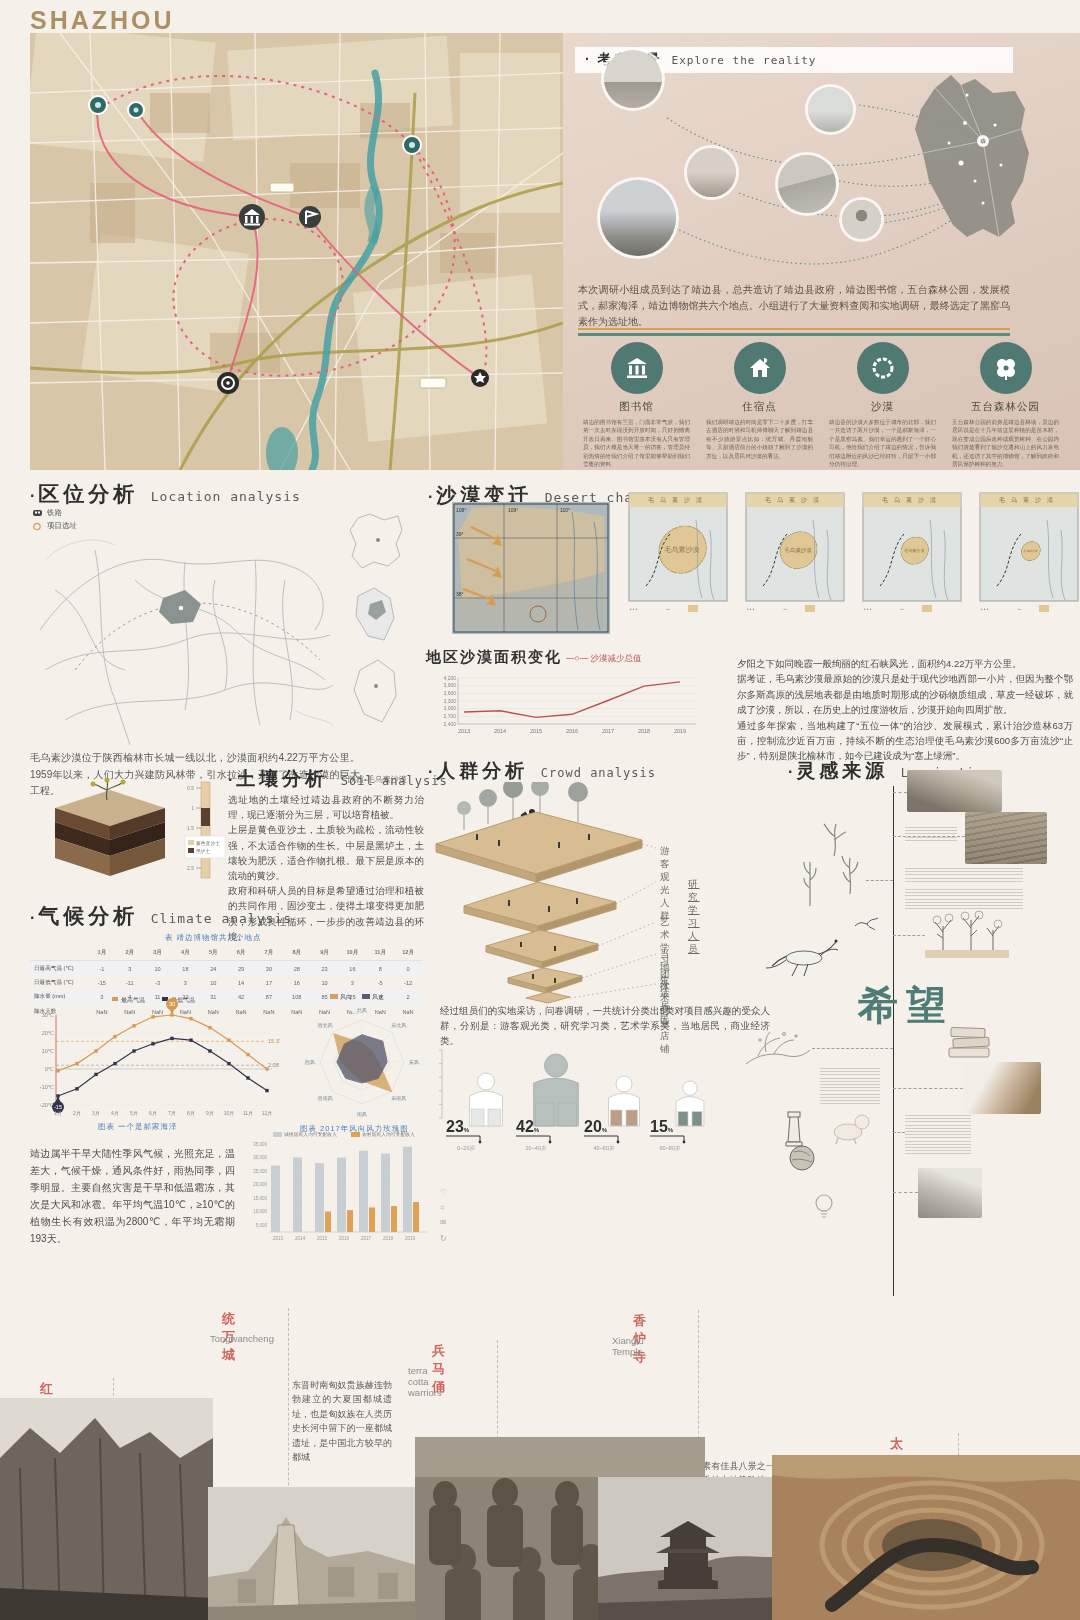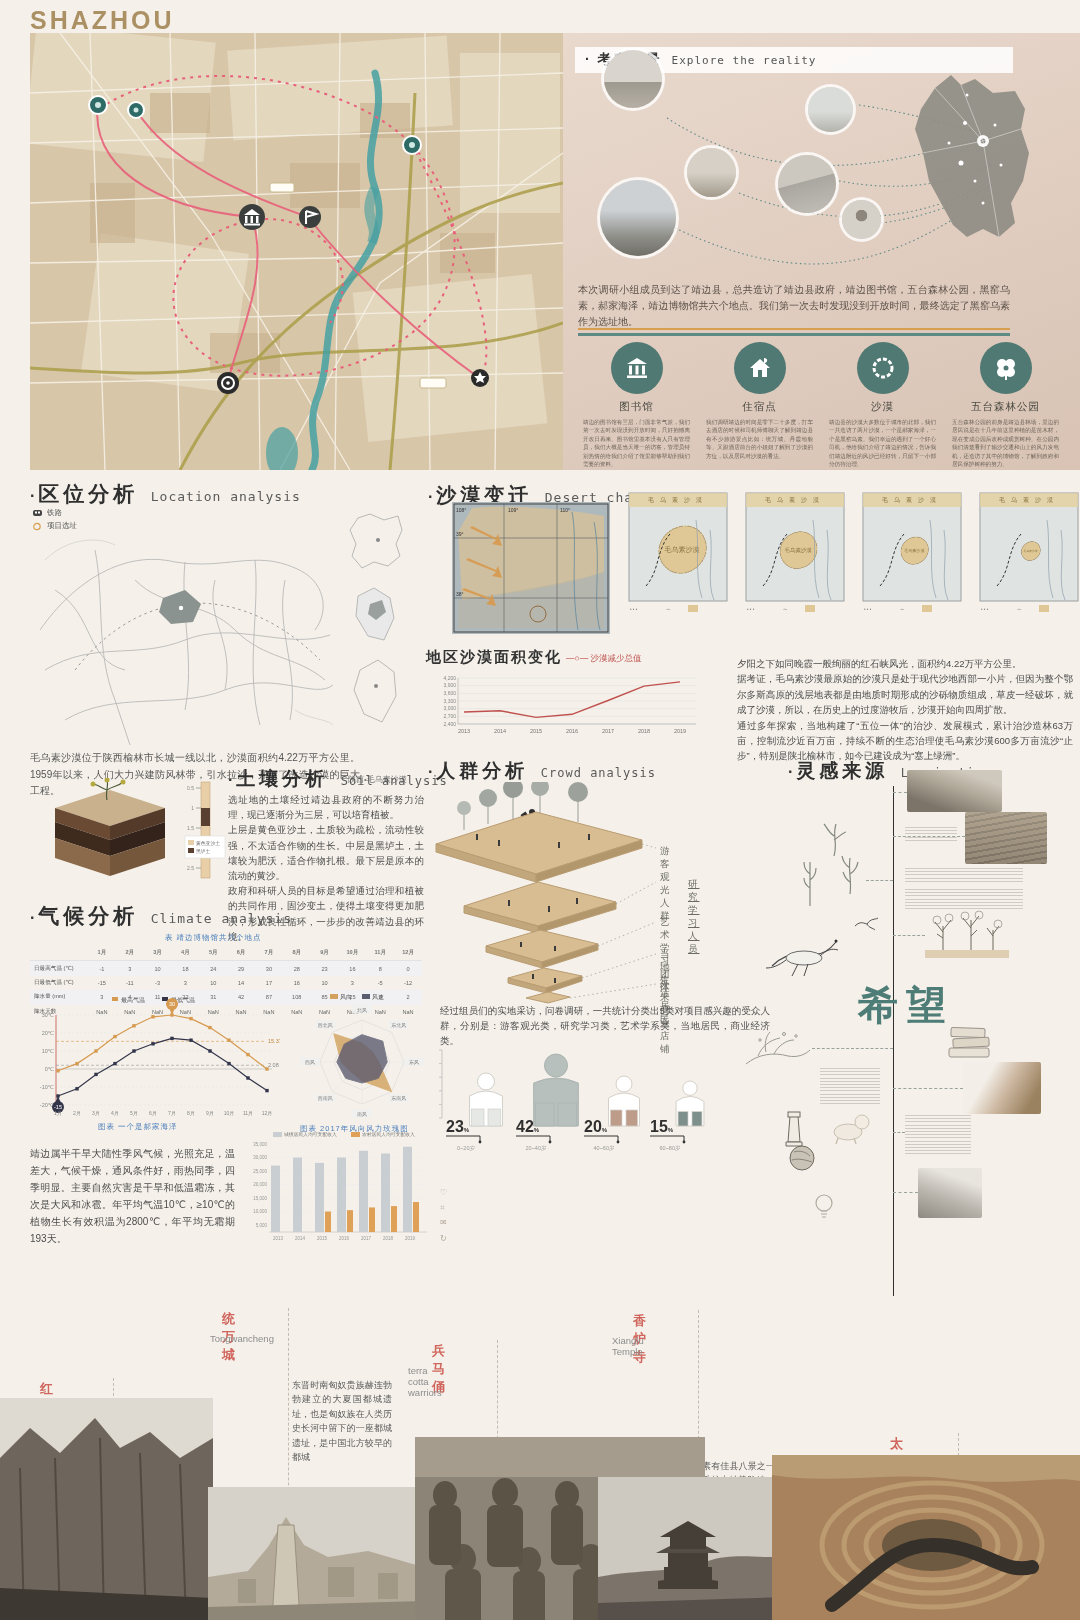--- a/index.html
+++ b/index.html
@@ -183,21 +183,21 @@
     <span class="en">Explore the reality</span>
   </div>
 
   <div class="abs photo-circle" style="left:604px;top:50px;width:58px;height:58px;background:linear-gradient(180deg,#d9d5ce 55%,#9f9a90 56%,#b5afa5);"></div>
   <div class="abs photo-circle" style="left:600px;top:180px;width:76px;height:76px;background:linear-gradient(180deg,#cdd1d4 40%,#8e8e88 75%,#6f6f68);"></div>
   <div class="abs photo-circle" style="left:687px;top:148px;width:49px;height:49px;background:linear-gradient(180deg,#d6d0c6 50%,#a29a8c);"></div>
   <div class="abs photo-circle" style="left:778px;top:155px;width:58px;height:58px;background:linear-gradient(165deg,#ccc8c0 45%,#aaa7a0 46%,#c2bfb8);"></div>
   <div class="abs photo-circle" style="left:808px;top:87px;width:45px;height:45px;background:linear-gradient(180deg,#dadcd9 55%,#b3b3ad);"></div>
   <div class="abs photo-circle" style="left:842px;top:200px;width:39px;height:39px;background:radial-gradient(circle at 50% 40%,#8d867c 18%,#d5d0c8 20%,#d5d0c8);"></div>
 
-  <p class="abs jt" id="explore-par" style="margin:0;">本次调研小组成员到达了靖边县，总共造访了靖边县政府，靖边图书馆，五台森林公园，黑窑乌素，郝家海泽，靖边博物馆共六个地点。我们第一次去时发现没到开放时间，最终选定了黑窑乌素作为选址地。</p>
+  <p class="abs jt" id="explore-par" style="margin:0;">本次调研小组成员到达了靖边县，总共造访了靖边县政府，靖边图书馆，五台森林公园，发展模式，郝家海泽，靖边博物馆共六个地点。小组进行了大量资料查阅和实地调研，最终选定了黑窑乌素作为选址地。</p>
   <div class="abs divider" style="left:578px;top:328px;width:432px;"></div>
   <div class="abs divider2" style="left:578px;top:333px;width:432px;"></div>
   <div class="abs" id="spots">
       <div class="spot">
     <div class="circ">
           <svg width="26" height="26" viewBox="0 0 26 26">
             <g fill="#fff">
               <path d="M3,9 L13,3 L23,9 Z"></path>
               <rect x="5" y="10.5" width="3" height="9"></rect>
               <rect x="11.5" y="10.5" width="3" height="9"></rect>

